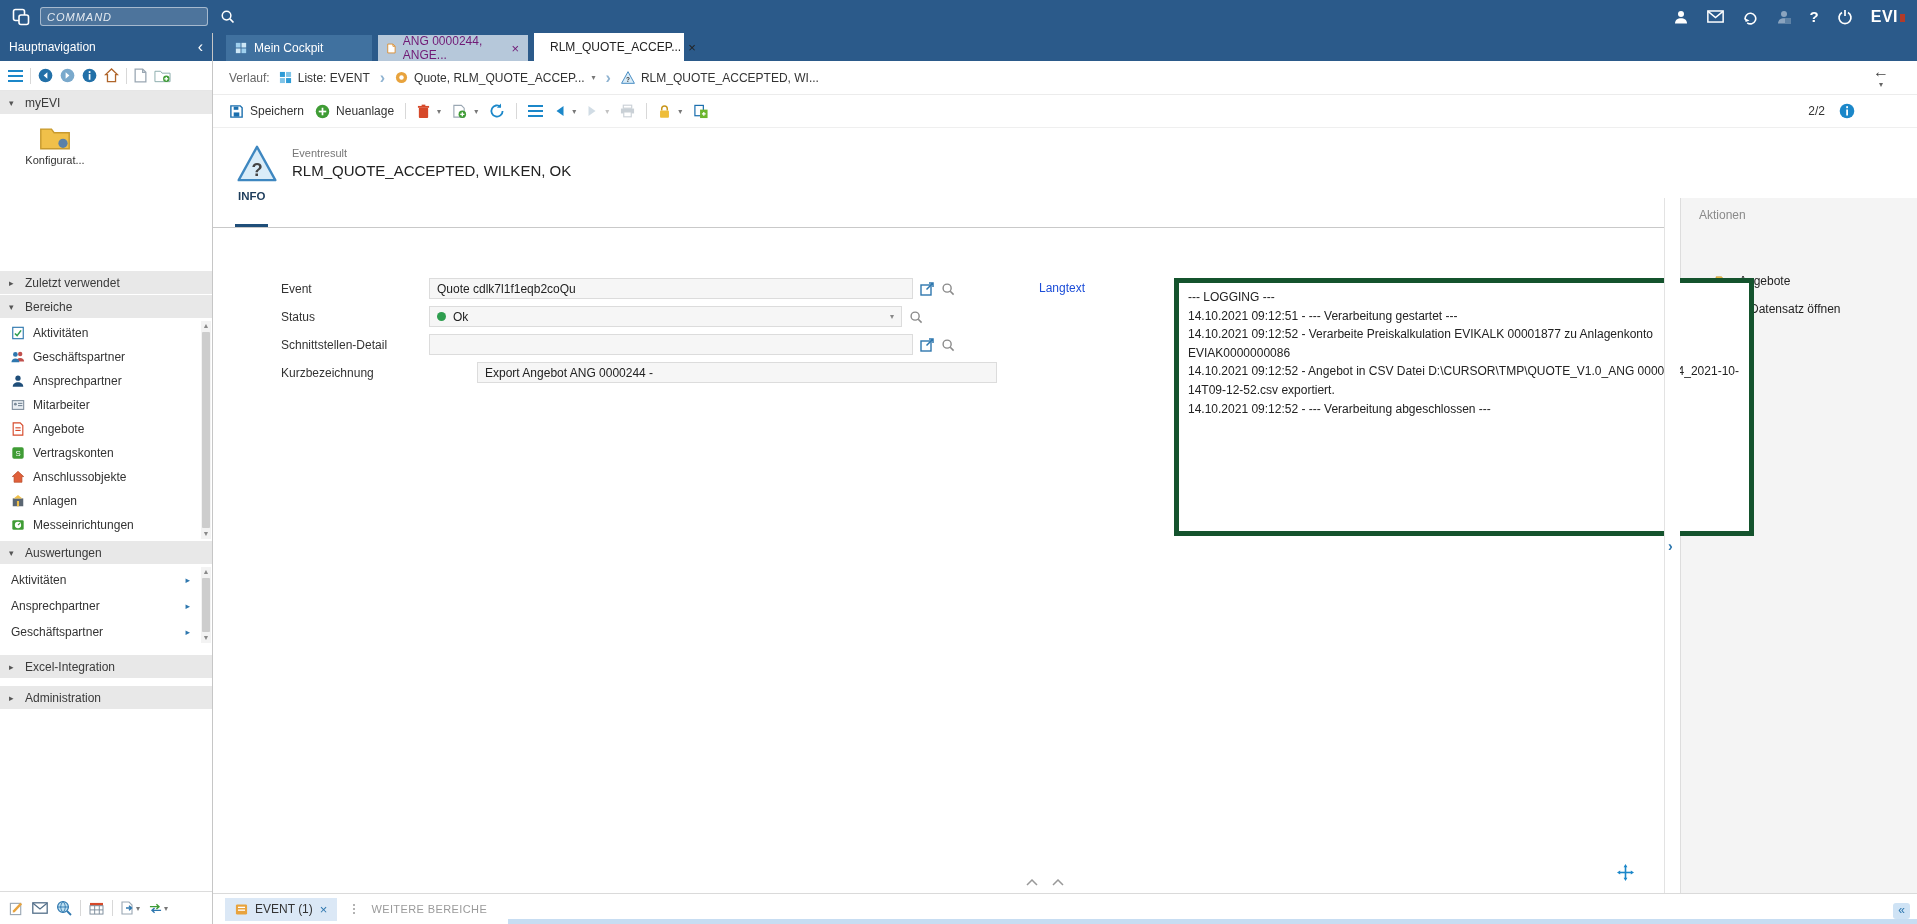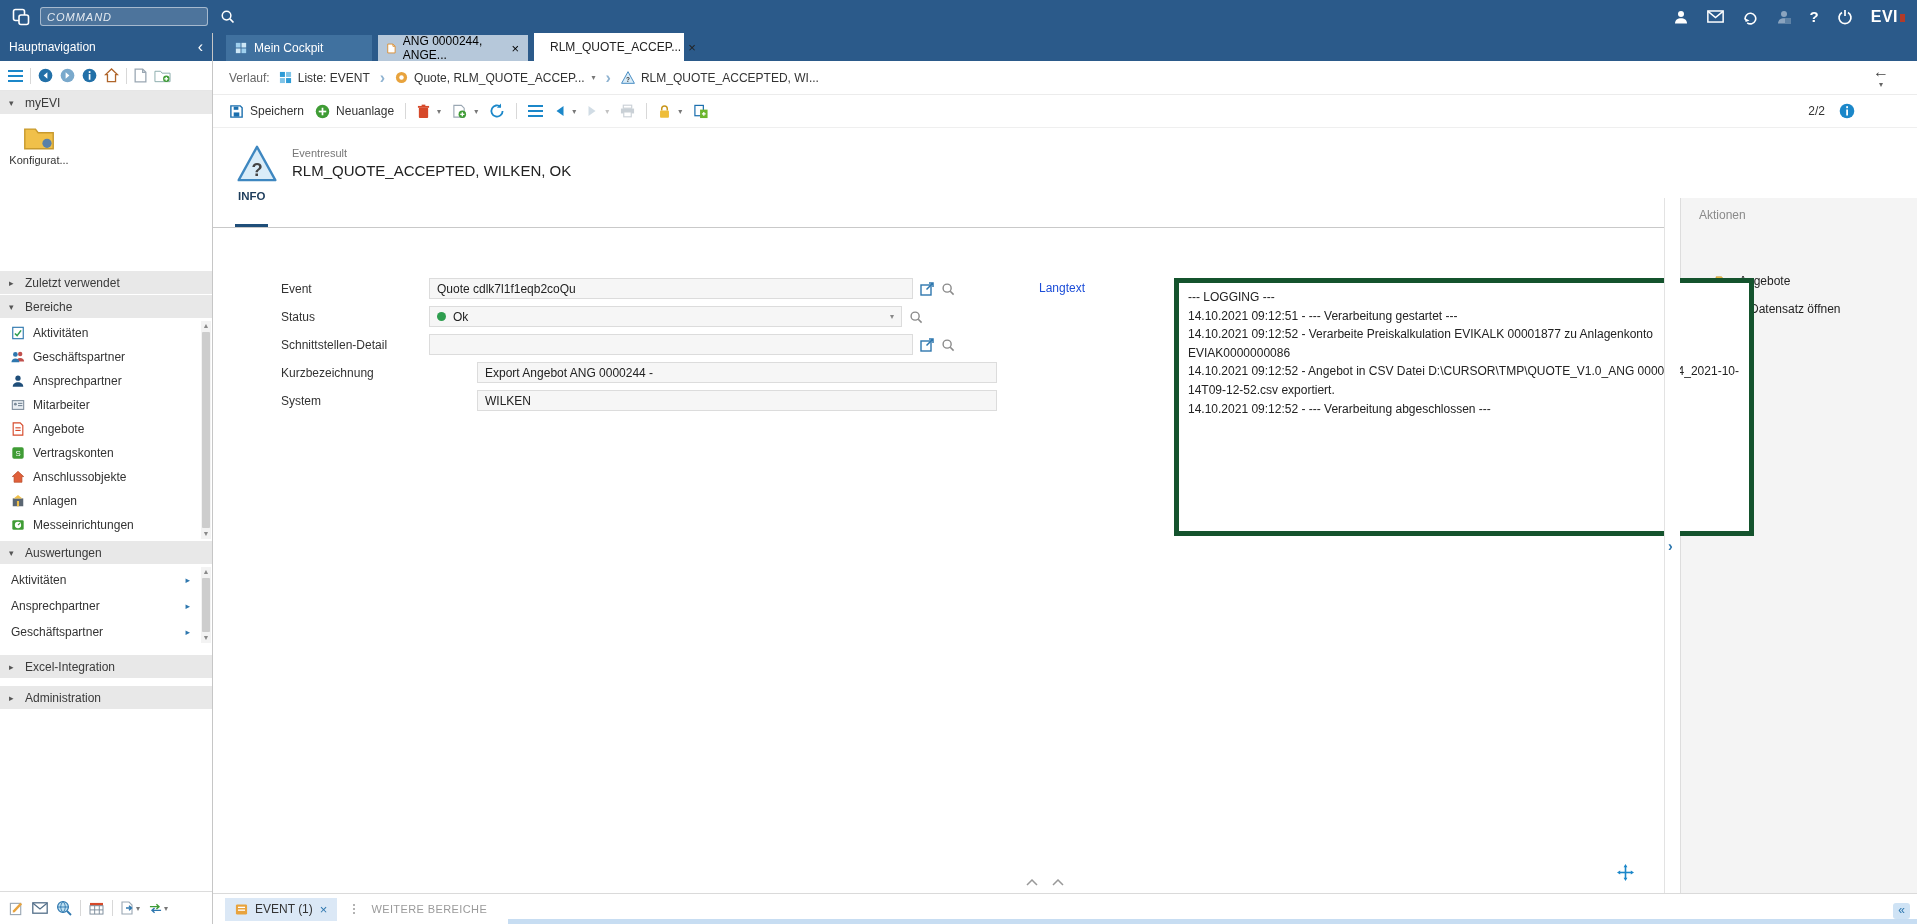--- a/index.html
+++ b/index.html
@@ -28,21 +28,21 @@
   
   .sidebar { width:213px; min-width:213px; border-right:1px solid #c6c6c6; display:flex; flex-direction:column; background:#fff; }
   .side-header { height:28px; background:#2b5a8a; color:#fff; display:flex; align-items:center; padding:0 9px; }
   .side-header .coll { margin-left:auto; font-size:16px; cursor:pointer; line-height:1; }
   .side-toolbar { height:30px; display:flex; align-items:center; gap:7px; padding:0 8px; border-bottom:1px solid #e6e6e6; }
   .vr { width:1px; height:16px; background:#d8d8d8; }
   .sec-h { height:23px; background:#e8e8e8; display:flex; align-items:center; gap:7px; padding:0 9px;
            color:#3a3a3a; cursor:pointer; margin-bottom:1px; }
   .tri { font-size:9px; color:#555; width:9px; display:inline-block; }
   .myevi-body { height:156px; padding:10px 8px; }
-  .tile { width:62px; display:flex; flex-direction:column; align-items:center; gap:3px; cursor:pointer; }
+  .tile { width:62px; display:flex; flex-direction:column; align-items:center; gap:3px; cursor:pointer;margin-left:16px; }
   .tile span { font-size:11px; color:#333; }
   .nav-list { position:relative; padding:2px 0; }
   .nav-list.bereiche { height:222px; }
   .nav-list.ausw { height:80px; margin-bottom:10px; }
   .nav-item { height:24px; display:flex; align-items:center; gap:8px; padding:0 22px 0 11px; cursor:pointer; }
   .nav-item .sub-arrow { margin-left:auto; color:#2e77ae; font-size:9px; }
   .sbar { position:absolute; right:1px; top:2px; bottom:2px; width:10px; background:#f3f3f3; display:flex;
           flex-direction:column; align-items:center; }
   .sbar .ar { font-size:7px; color:#8a8a8a; line-height:10px; cursor:pointer; }
   .sbar .thumb { flex:1; width:8px; background:#cdcdcd; margin:1px 0; border-radius:1px; cursor:pointer; }
@@ -51,21 +51,21 @@
   .side-bottom { height:33px; border-top:1px solid #dcdcdc; display:flex; align-items:center; gap:8px; padding:0 9px; }
   .caret { font-size:8px; color:#777; margin-left:1px; }
 
   
   .main { flex:1; display:flex; flex-direction:column; position:relative; min-width:0; }
 
   .tabbar { height:28px; background:#2b5a8a; display:flex; align-items:flex-end; padding-left:13px; gap:6px; }
   .wtab { height:26px; width:150px; display:flex; align-items:center; gap:7px; padding:0 9px; cursor:pointer; }
   .wtab .x { margin-left:auto; font-size:13px; line-height:1; cursor:pointer; }
   .wtab.cockpit { background:#40719f; color:#fff; width:146px; }
-  .wtab.light { background:#b6c8da; color:#000000; }
+  .wtab.light { background:#b6c8da; color:#701a75; }
   .wtab.active { background:#ffffff; color:#222; height:28px; }
 
   .crumbrow { height:34px; display:flex; align-items:center; padding:0 16px; gap:9px; background:#fff;
               border-bottom:1px solid #ececec; position:relative; }
   .crumb-label { color:#666; }
   .crumb { display:flex; align-items:center; gap:6px; cursor:pointer; color:#333; }
   .crumb-sep { color:#8fb3d1; font-size:16px; font-weight:bold; margin:0 1px; }
   .crumb-right { position:absolute; right:28px; top:3px; display:flex; flex-direction:column; align-items:center; }
   .crumb-right .back { font-size:16px; color:#444; cursor:pointer; line-height:16px; }
   .crumb-right .dd { font-size:8px; color:#666; cursor:pointer; }
@@ -619,26 +619,20 @@
               </span>
             </div>
 
             <div class="frow">
               <span class="flabel">Kurzbezeichnung</span>
               <div class="fld w2">
                 <span>Export Angebot ANG 0000244 -</span>
               </div>
             </div>
 
-            <div class="frow">
-              <span class="flabel">System</span>
-              <div class="fld w2">
-                <span>WILKEN</span>
-              </div>
-            </div>
           </div>
 
           <div class="lt-group">
             <span class="lt-label">Langtext</span>
             <div class="langtext">--- LOGGING ---
 14.10.2021 09:12:51 - --- Verarbeitung gestartet ---
 14.10.2021 09:12:52 - Verarbeite Preiskalkulation EVIKALK 00001877 zu Anlagenkonto EVIAK0000000086
 14.10.2021 09:12:52 - Angebot in CSV Datei D:\CURSOR\TMP\QUOTE_V1.0_ANG 0000244_2021-10-14T09-12-52.csv exportiert.
 14.10.2021 09:12:52 - --- Verarbeitung abgeschlossen ---</div>
             <svg class="move-ic" width="17" height="17" viewBox="0 0 16 16">

